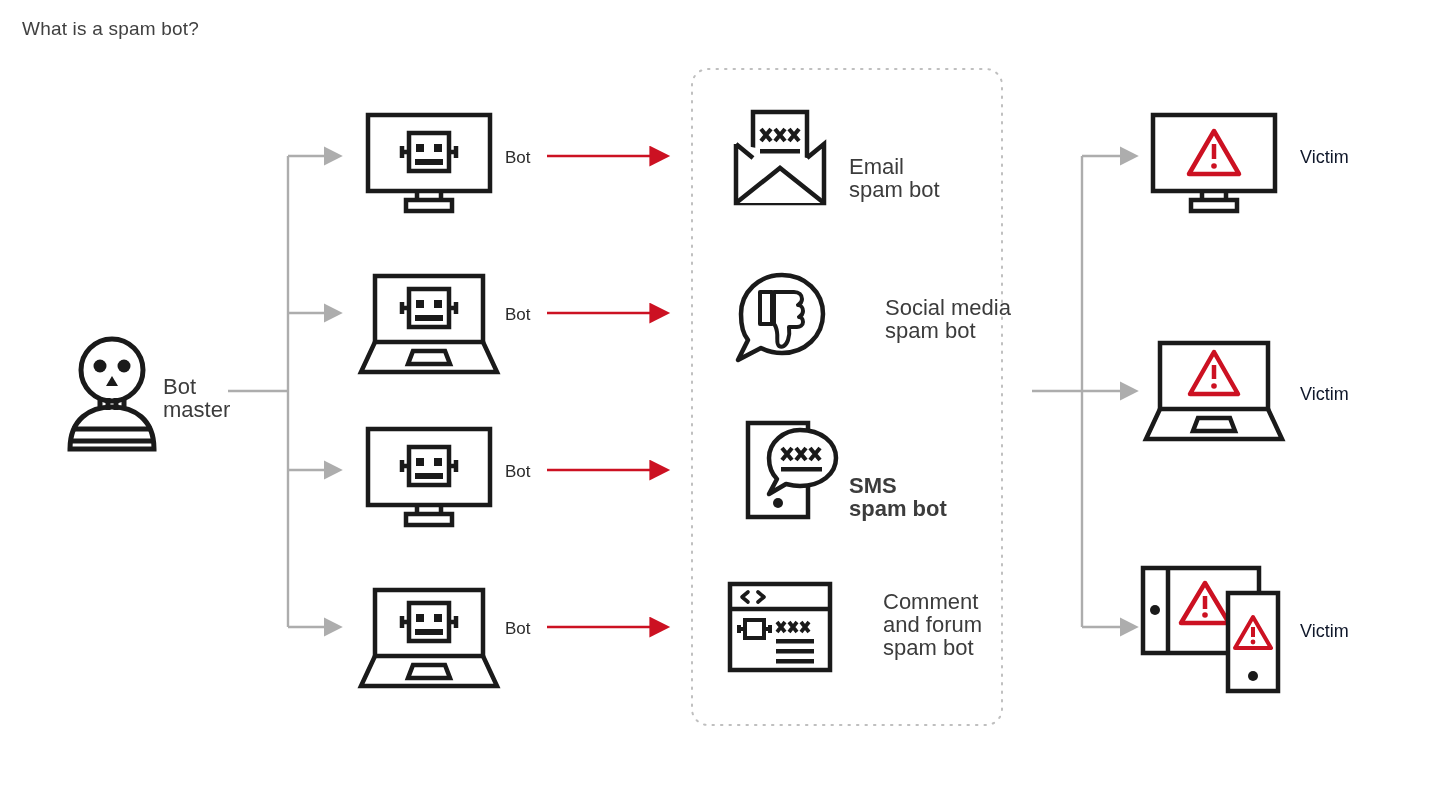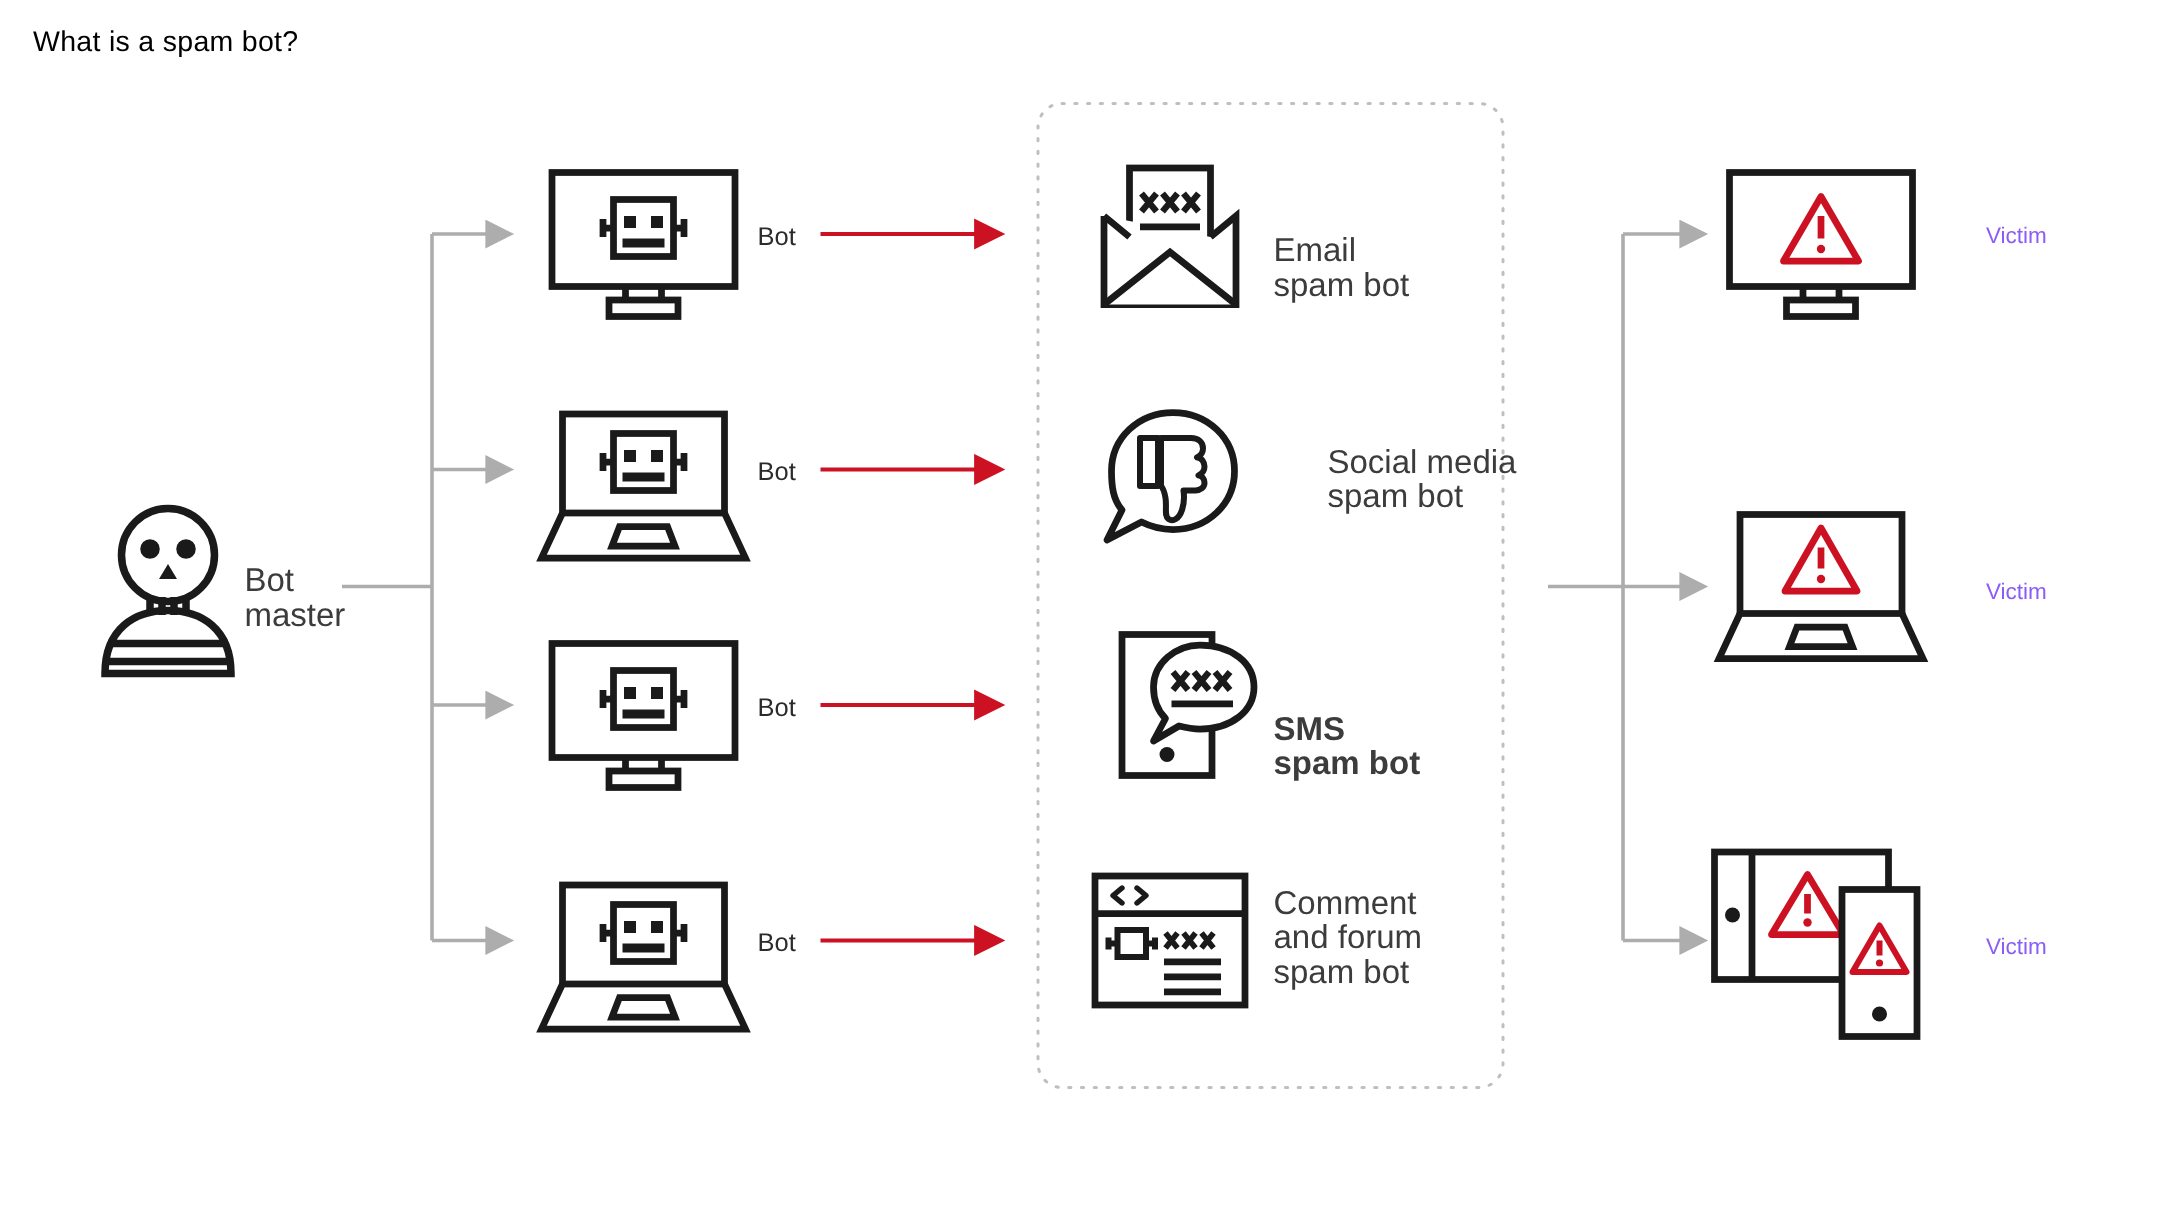--- a/index.html
+++ b/index.html
@@ -12,34 +12,34 @@
     position: relative;
     font-family: "Liberation Sans", sans-serif;
     overflow: hidden;
   }
   #stage { position: absolute; inset: 0; }
 
   .page-title {
     position: absolute;
     left: 22px; top: 18px;
     font-size: 19px;
-    color: #000000;
+    color: #404040;
     letter-spacing: 0.2px;
     white-space: nowrap;
   }
 
   .node-label {
     position: absolute;
     font-size: 22px;
     line-height: 23px;
     color: #3c3c3c;
     white-space: pre-line;
   }
   .label-bot { font-size: 17px; color: #2b2b2b; }
-  .label-victim { font-size: 15px; color: #8b5cf6; margin-left: 24px; }
+  .label-victim { font-size: 18px; color: #0f172a; }
 
   .svg-layer {
     position: absolute; inset: 0;
     width: 1440px; height: 810px;
     pointer-events: none;
   }
   .icon-box { position: absolute; }
   .icon-box svg { display: block; overflow: visible; }
 
   .akamai-logo {
@@ -253,21 +253,21 @@
         <path d="M62,41 L70,51 M70,41 L62,51"></path>
         <path d="M74,41 L82,51 M82,41 L74,51"></path>
       </g>
       <g fill="#1a1a1a">
         <rect x="49" y="58" width="38" height="4.5"></rect>
         <rect x="49" y="68" width="38" height="4.5"></rect>
         <rect x="49" y="78" width="38" height="4.5"></rect>
       </g>
     </svg>
   </div>
-  <div class="node-label" style="left:849px; top:590px;">Comment
+  <div class="node-label" style="left:883px; top:590px;">Comment
 and forum
 spam bot</div>
 
   <div class="icon-box" style="left:1150px; top:112px;">
     <svg width="128" height="100" viewBox="0 0 128 100">
       <g fill="none" stroke="#1a1a1a" stroke-width="4.5">
         <rect x="3" y="3" width="122" height="76"></rect>
         <path d="M52,79 L52,88 M76,79 L76,88"></path>
         <rect x="41" y="88" width="46" height="11"></rect>
       </g>

